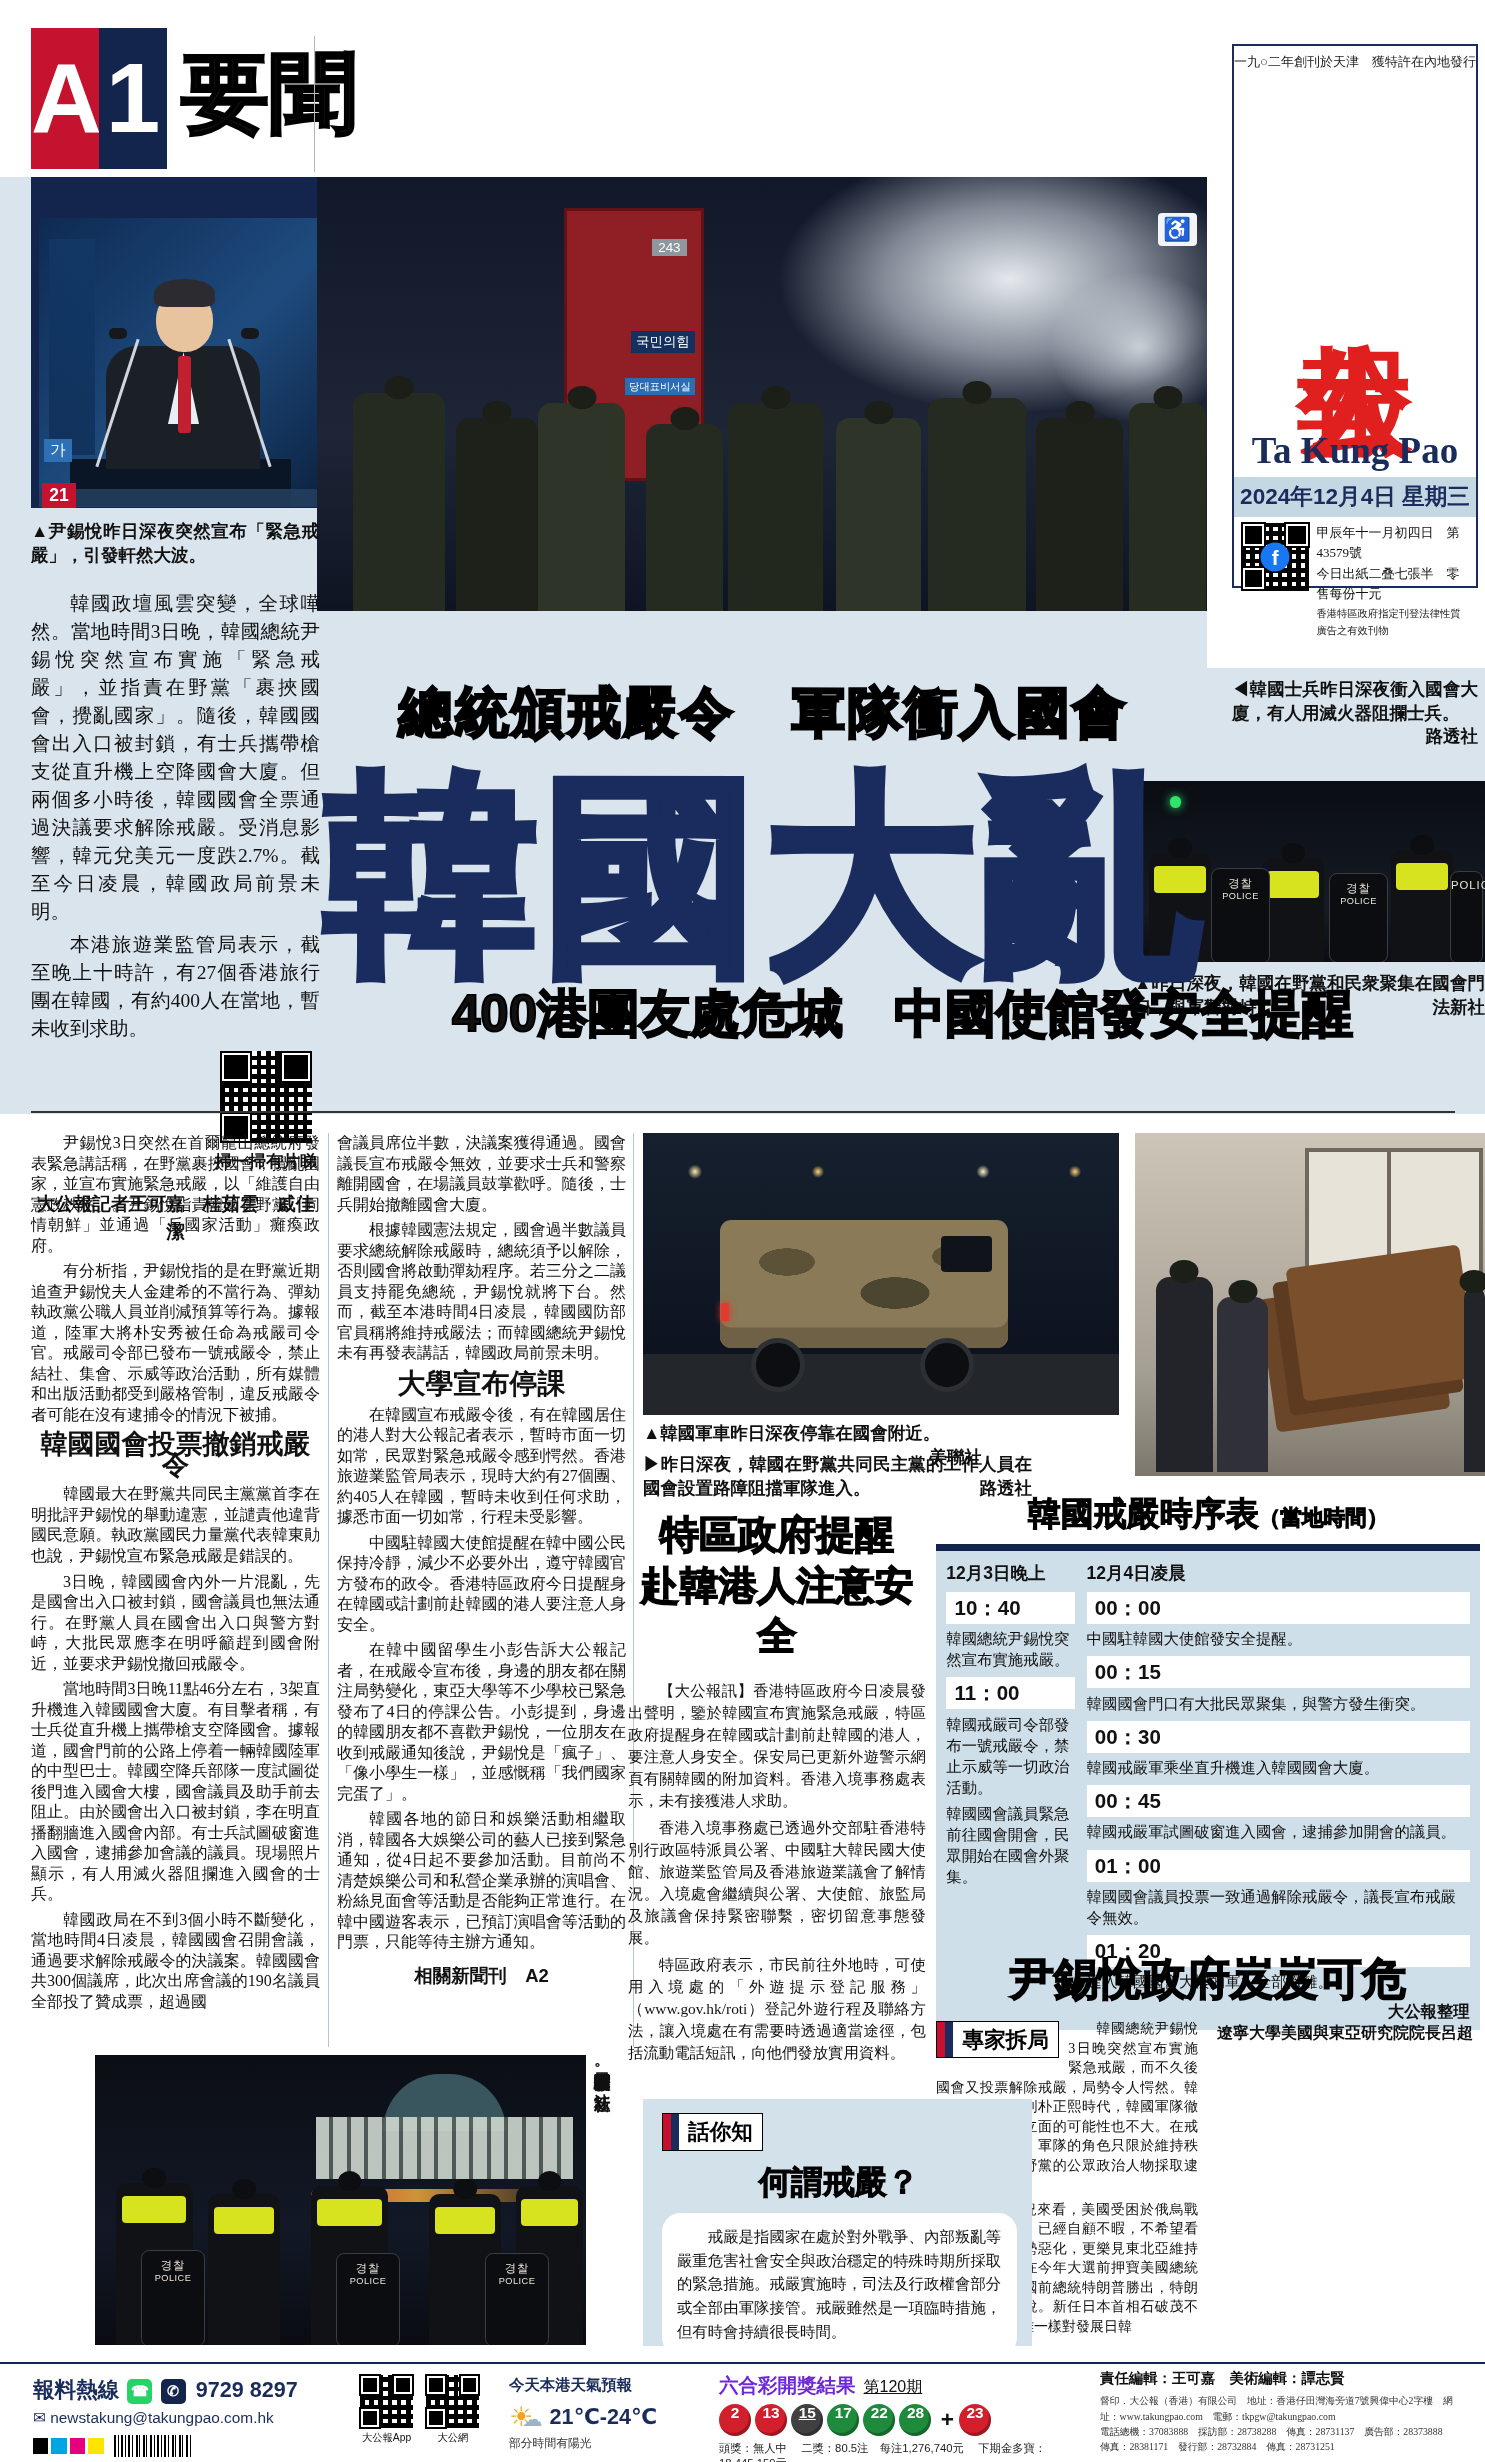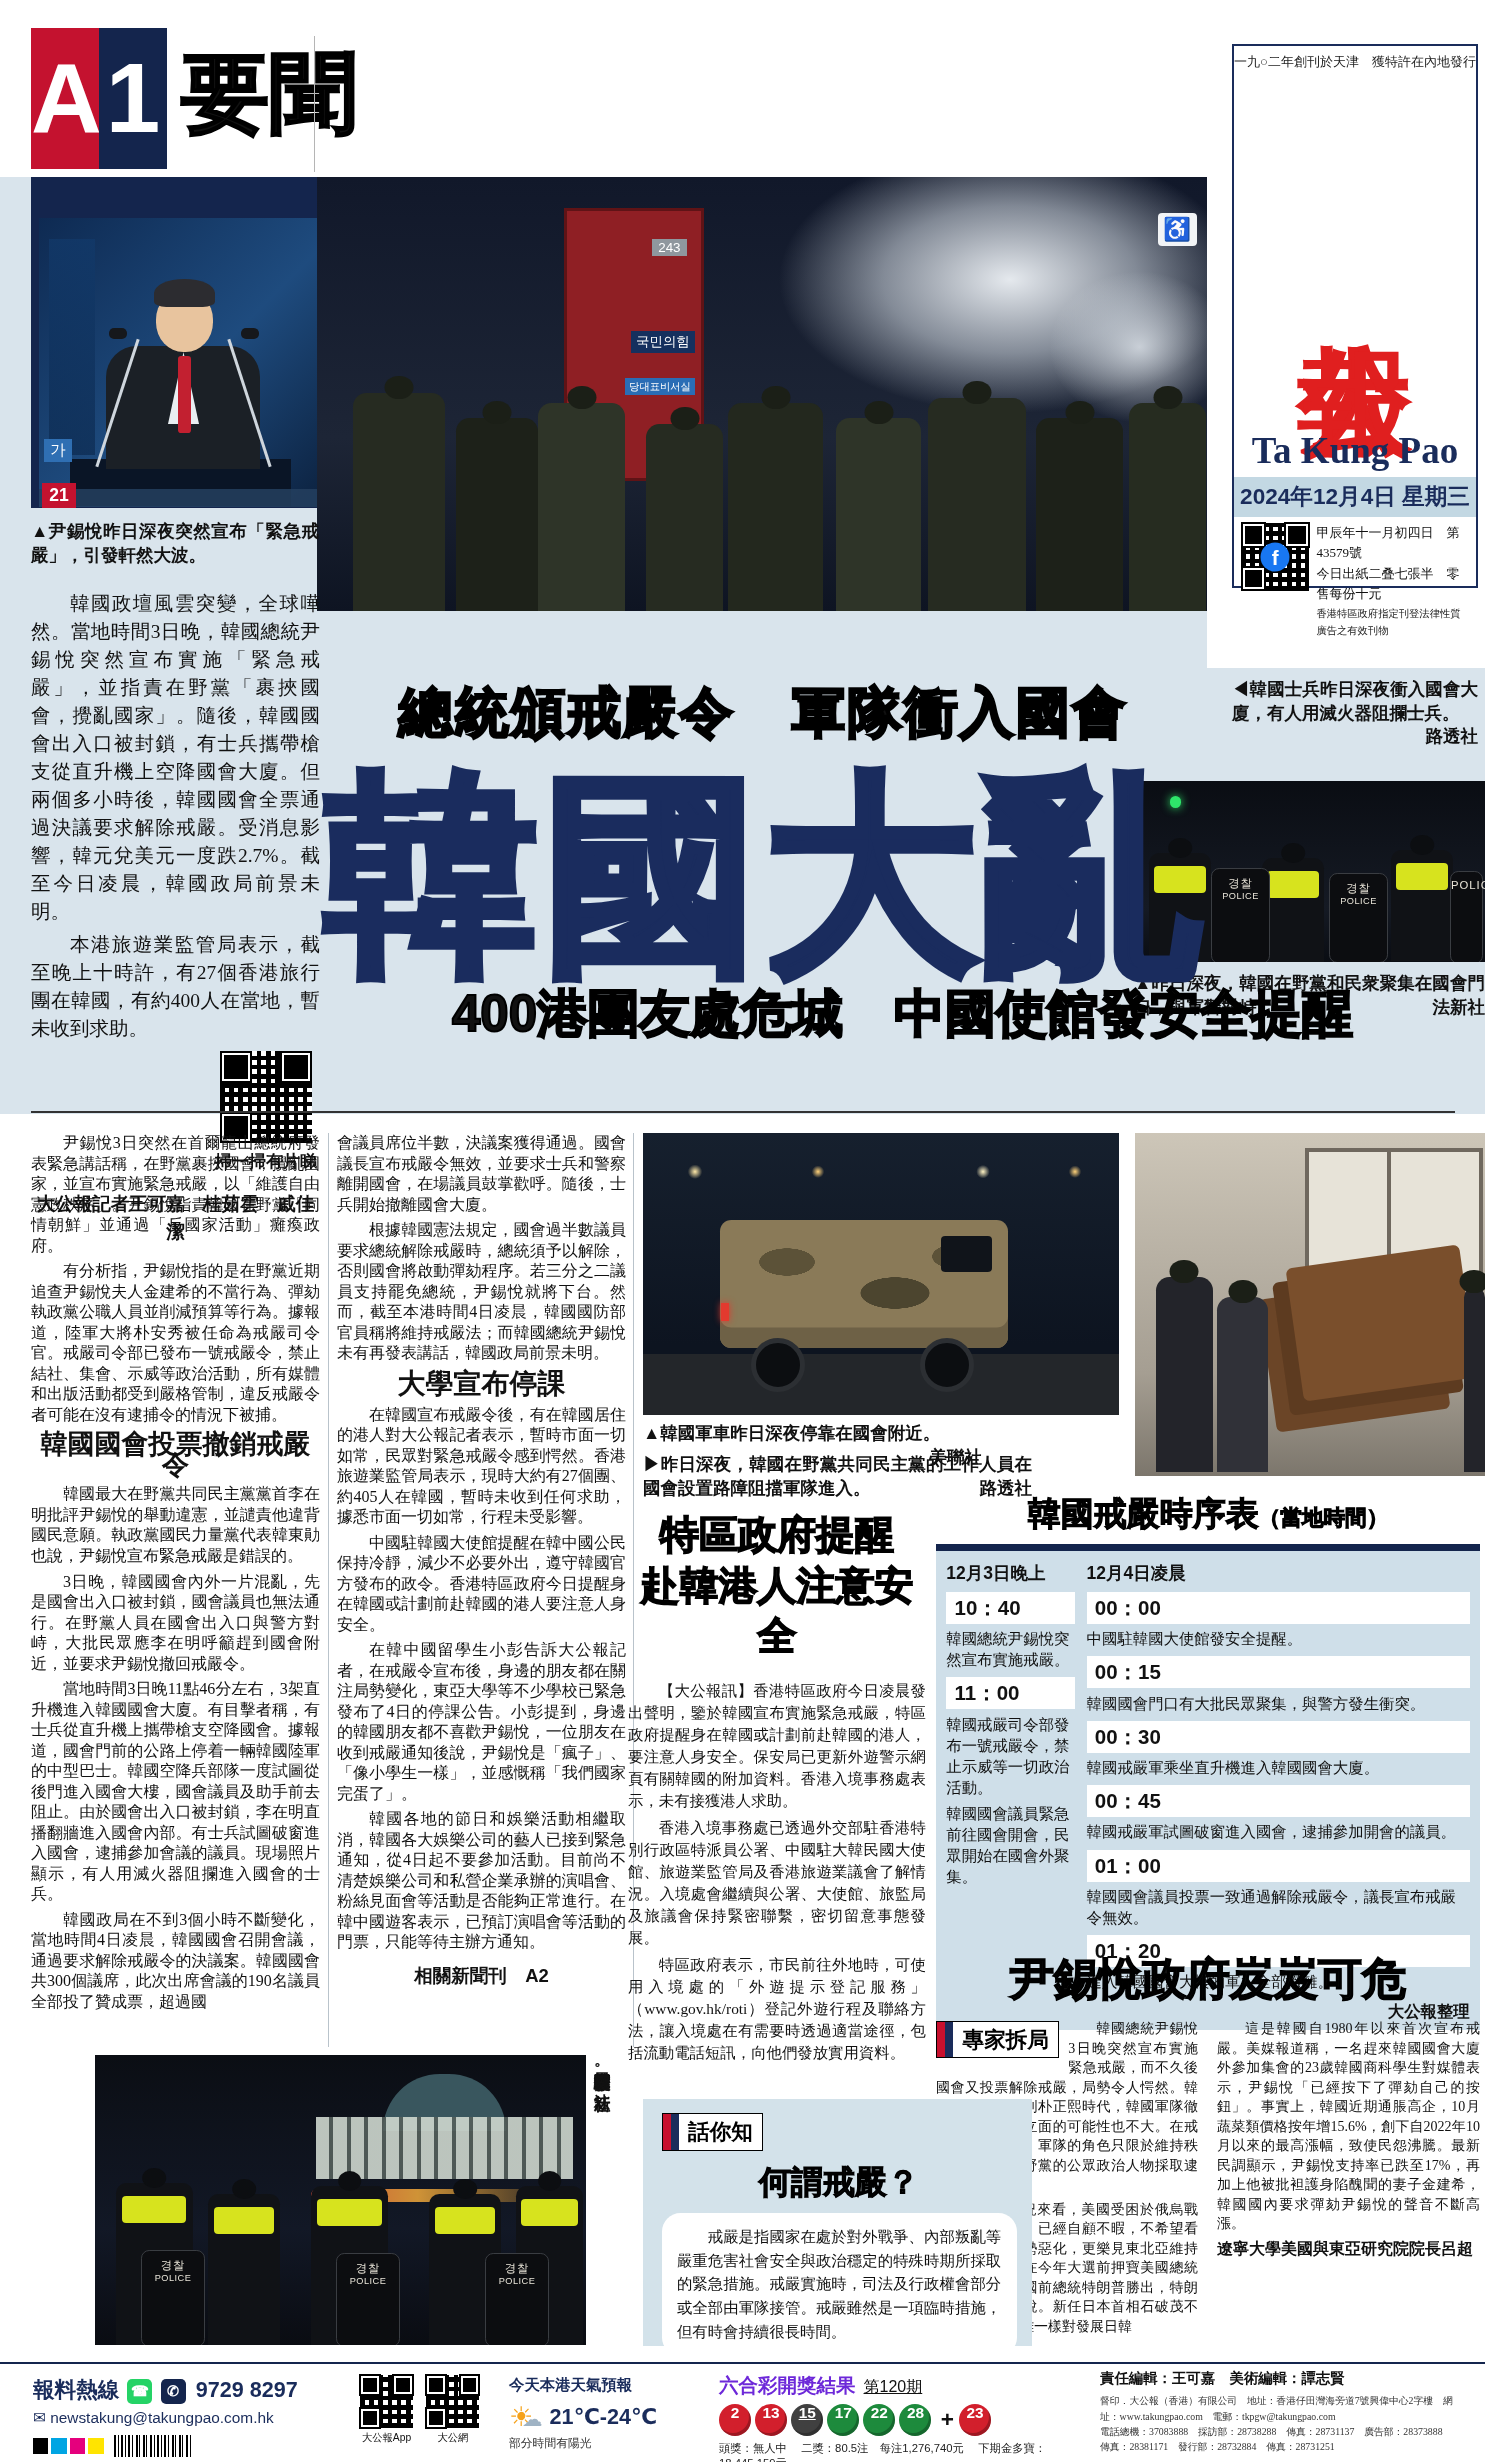--- a/index.html
+++ b/index.html
@@ -279,21 +279,20 @@
   <div class="abs just" style="left:936px;top:2019px;width:262px;font-size:14px;line-height:19.5px;">
     <span class="tagbox" style="float:left;margin:2.1px 9.2px 4.1px 0;">
       <span class="bar-r"></span>
       <span class="bar-n"></span>
       <span class="lbl">專家拆局</span>
     </span>
     <p class="indent">韓國總統尹錫悅3日晚突然宣布實施緊急戒嚴，而不久後國會又投票解除戒嚴，局勢令人愕然。韓國不大可能回到朴正熙時代，韓國軍隊徹底站到民眾對立面的可能性也不大。在戒嚴令發布以後，軍隊的角色只限於維持秩序，很難對在野黨的公眾政治人物採取逮捕行動。</p>
     <p class="indent">從目前情況來看，美國受困於俄烏戰爭和中東衝突，已經自顧不暇，不希望看到朝鮮半島局勢惡化，更樂見東北亞維持現狀。尹錫悅在今年大選前押寶美國總統拜登連任，美國前總統特朗普勝出，特朗普不待見尹錫悅。新任日本首相石破茂不像前任岸田文雄一樣對發展日韓</p>
   </div>
   <div class="abs just" style="left:1217px;top:2019px;width:263px;font-size:14px;line-height:19.5px;">
-    <p class="indent">這是韓國自1980年以來首次宣布戒嚴。美媒報道稱，一名趕來韓國國會大廈外參加集會的23歲韓國商科學生對媒體表示，尹錫悅「已經按下了彈劾自己的按鈕」。事實上，韓國近期通脹高企，10月蔬菜類價格按年增15.6%，創下自2022年10月以來的最高漲幅，致使民怨沸騰。最新民調顯示，尹錫悅支持率已跌至17%，再加上他被批袒護身陷醜聞的妻子金建希，韓國國內要求彈劾尹錫悅的聲音不斷高漲。</p>
     <div class="sans b" style="font-size:16px;margin-top:4.1px;">遼寧大學美國與東亞研究院院長呂超</div>
   </div>
 
   <div class="abs" style="left:643px;top:2099px;width:389px;height:247px;background:#d3e2ea;">
     <div style="padding:14.4px 15.4px 0 18.5px;">
       <span class="tagbox">
         <span class="bar-r"></span>
         <span class="bar-n"></span>
         <span class="lbl">話你知</span>
       </span>

